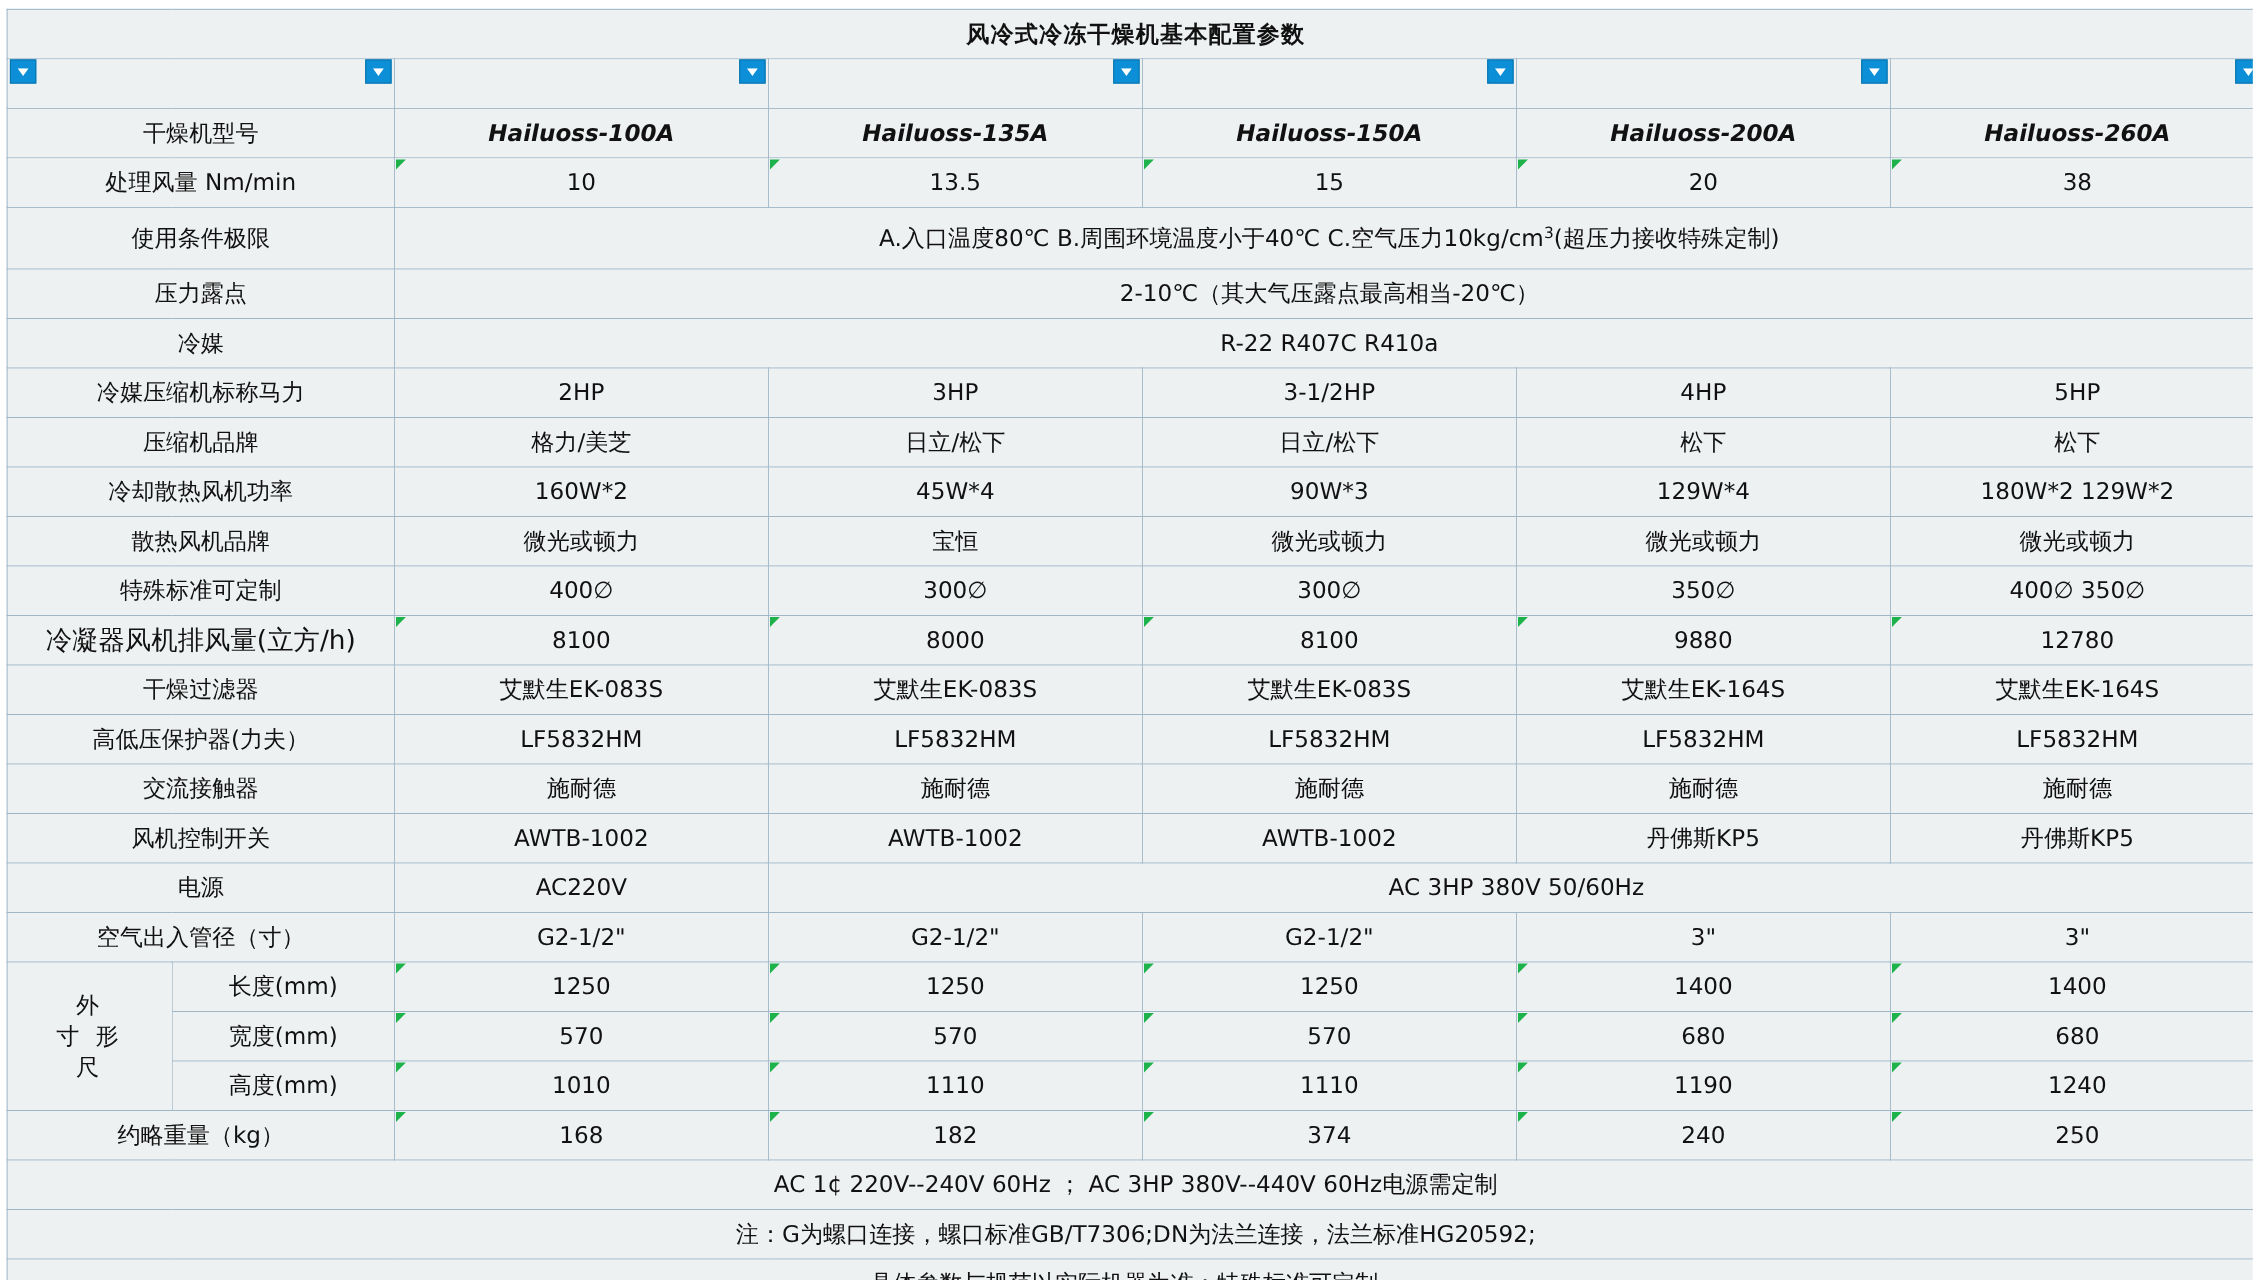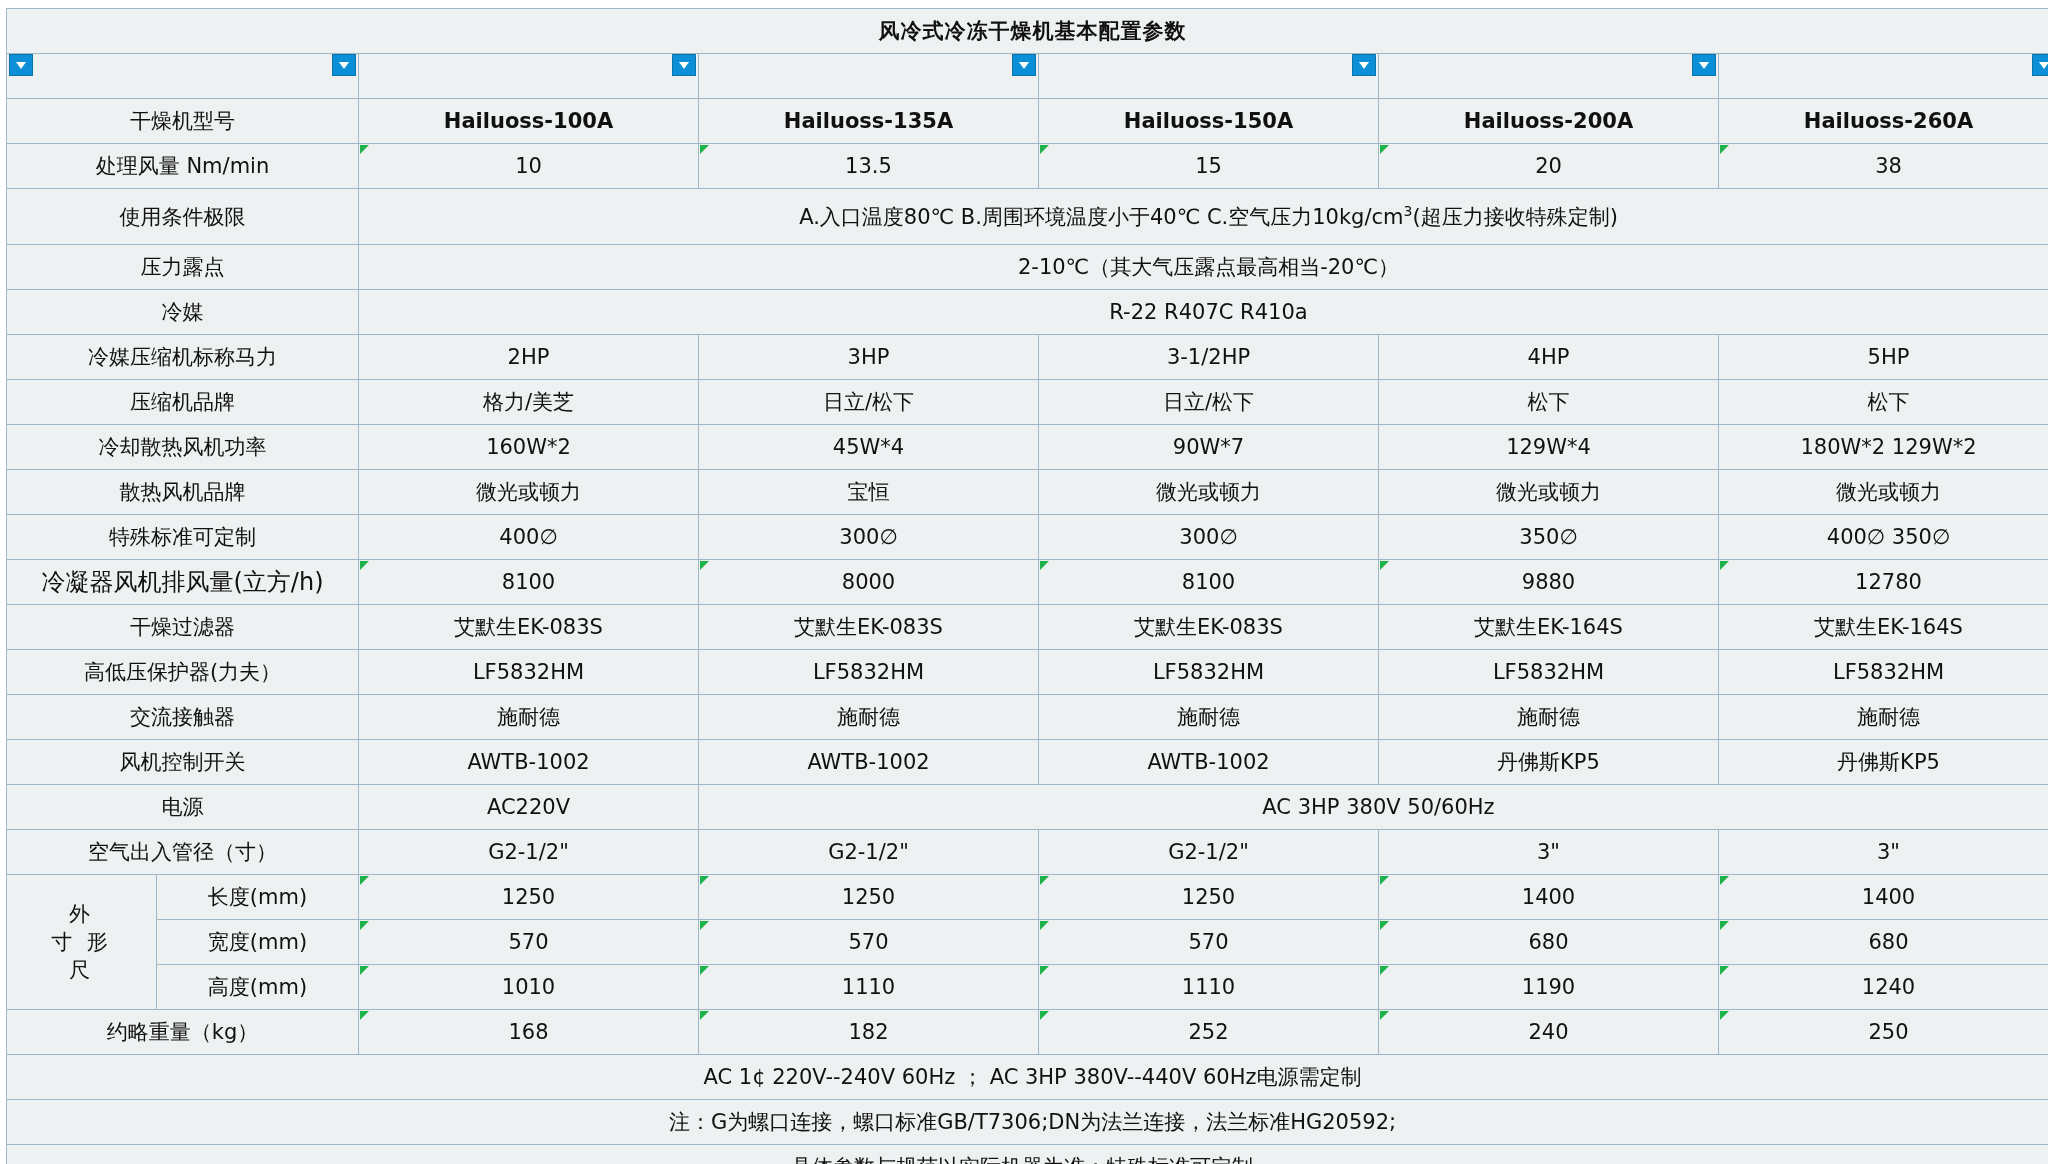--- a/index.html
+++ b/index.html
@@ -78,20 +78,21 @@
   }
   td.label-sub {
     background: #13a3e8;
     color: #ffffff;
     font-size: 20px;
   }
   td.model {
     font-weight: bold;
     font-size: 24px;
     background: #eef1f2;
+    font-style: italic;
   }
   td.data {
     background: #eef1f2;
   }
   td.note {
     background: #eef1f2;
     font-size: 20px;
     height: 36px;
   }
   .sup { font-size: 14px; vertical-align: super; }
@@ -227,21 +228,21 @@
         <td class="data">格力/美芝</td>
         <td class="data">日立/松下</td>
         <td class="data">日立/松下</td>
         <td class="data">松下</td>
         <td class="data">松下</td>
       </tr>
       <tr>
         <td class="label" colspan="2">冷却散热风机功率</td>
         <td class="data">160W*2</td>
         <td class="data">45W*4</td>
-        <td class="data">90W*7</td>
+        <td class="data">90W*3</td>
         <td class="data">129W*4</td>
         <td class="data">180W*2  129W*2</td>
       </tr>
       <tr>
         <td class="label" colspan="2">散热风机品牌</td>
         <td class="data">微光或顿力</td>
         <td class="data">宝恒</td>
         <td class="data">微光或顿力</td>
         <td class="data">微光或顿力</td>
         <td class="data">微光或顿力</td>
@@ -337,21 +338,21 @@
         <td class="data"><span class="corner"></span><span>1110</span></td>
         <td class="data"><span class="corner"></span><span>1110</span></td>
         <td class="data"><span class="corner"></span><span>1190</span></td>
         <td class="data"><span class="corner"></span><span>1240</span></td>
       </tr>
 
       <tr>
         <td class="label" colspan="2">约略重量（kg）</td>
         <td class="data"><span class="corner"></span><span>168</span></td>
         <td class="data"><span class="corner"></span><span>182</span></td>
-        <td class="data"><span class="corner"></span><span>252</span></td>
+        <td class="data"><span class="corner"></span><span>374</span></td>
         <td class="data"><span class="corner"></span><span>240</span></td>
         <td class="data"><span class="corner"></span><span>250</span></td>
       </tr>
 
       <tr>
         <td class="note" colspan="7">AC 1¢ 220V--240V 60Hz ；   AC 3HP 380V--440V 60Hz电源需定制</td>
       </tr>
       <tr>
         <td class="note" colspan="7">注：G为螺口连接，螺口标准GB/T7306;DN为法兰连接，法兰标准HG20592;</td>
       </tr>

